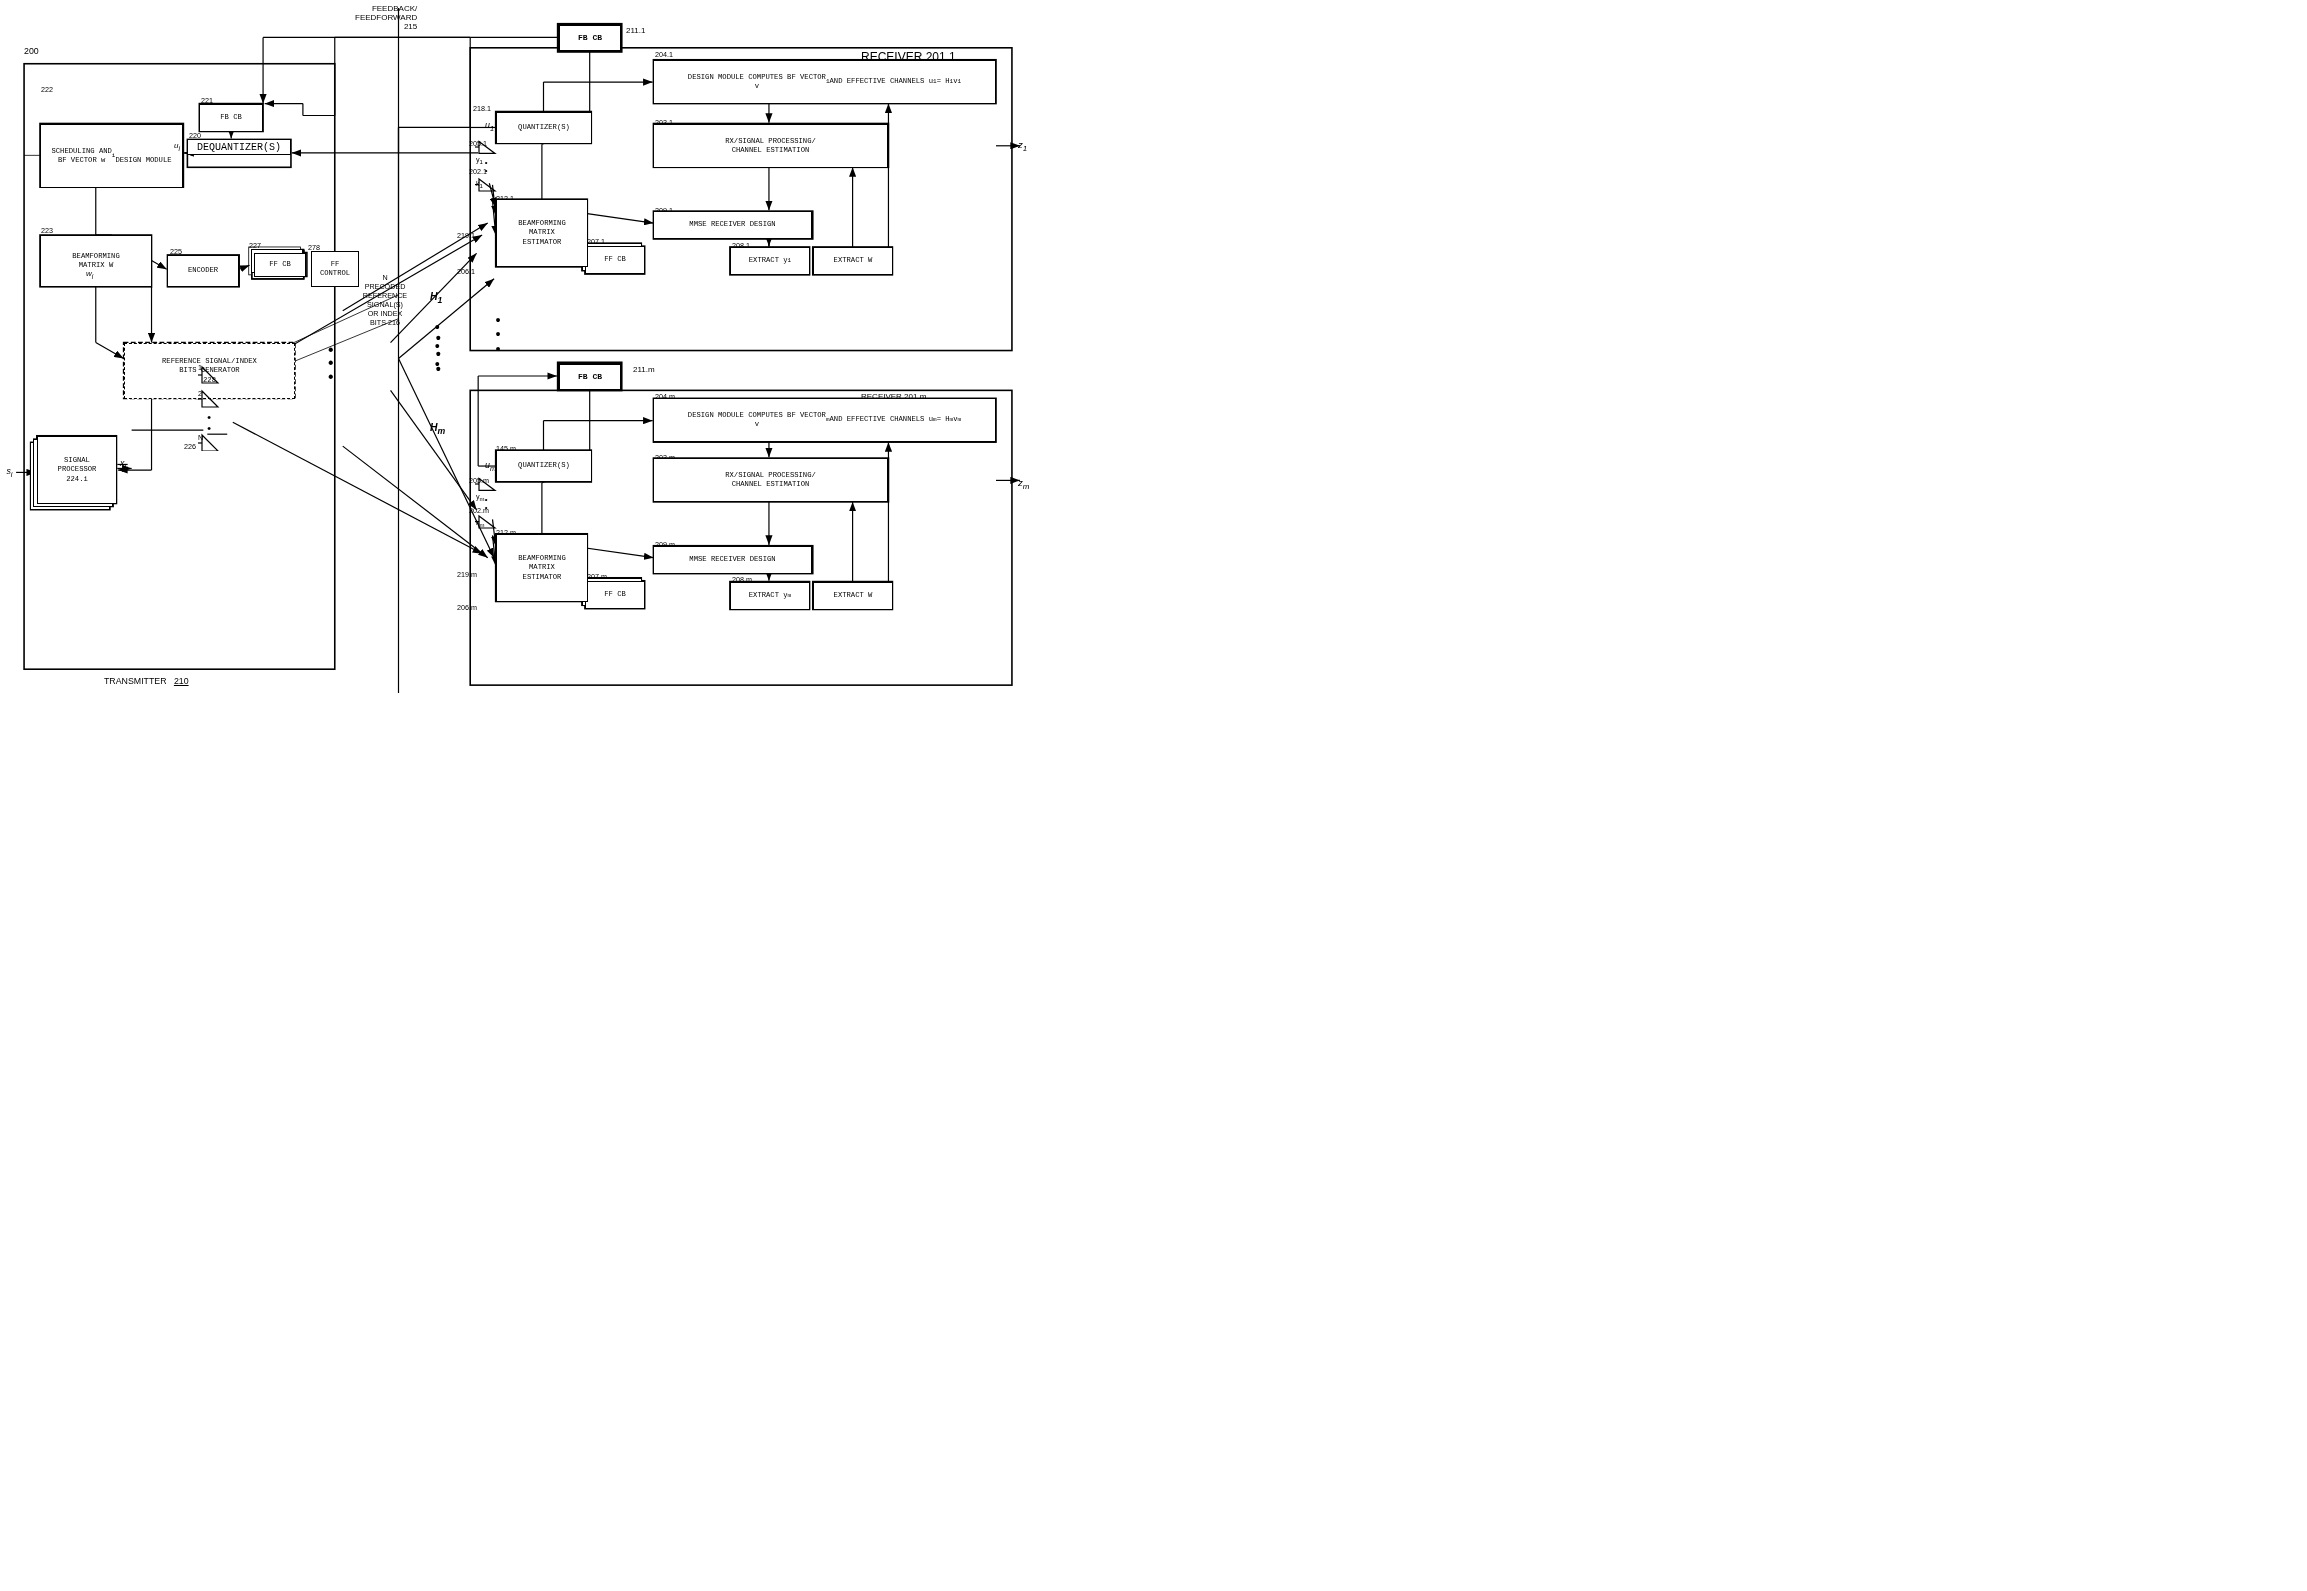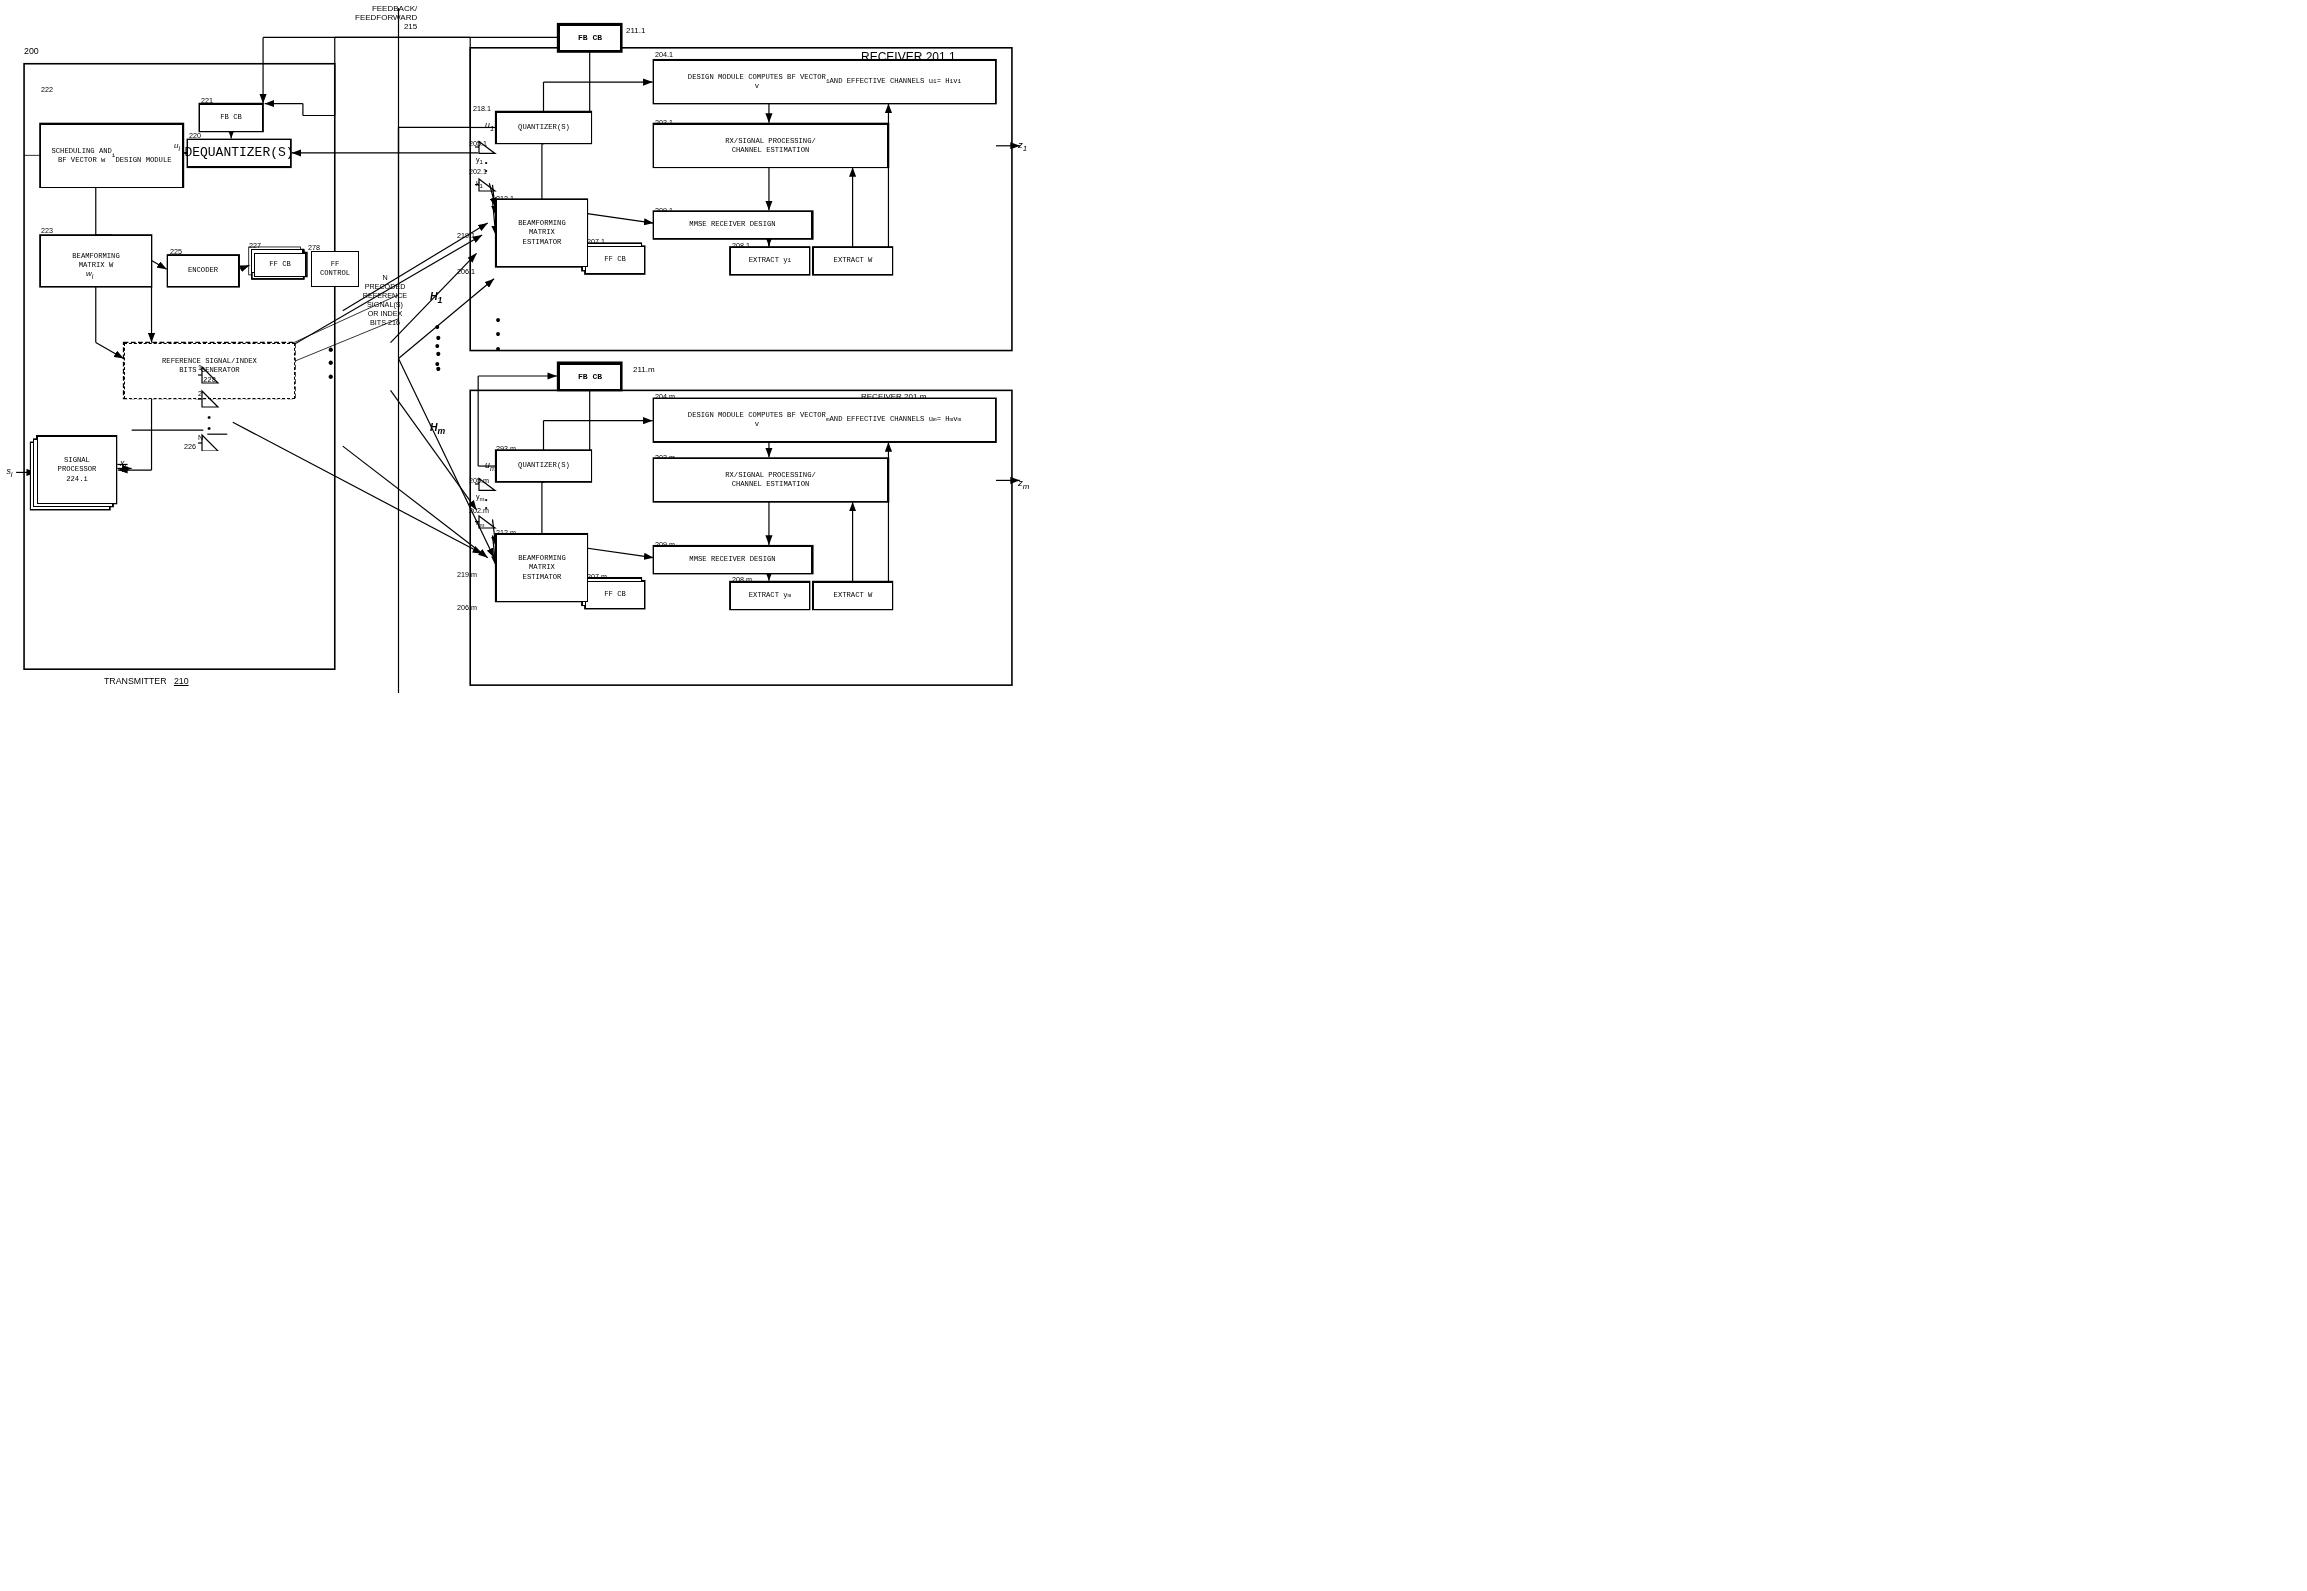--- a/index.html
+++ b/index.html
@@ -316,21 +316,21 @@
 
   <div class="box" style="left:558px; top:363px; width:64px; height:28px; font-weight:bold; border-width:2px;">FB CB</div>
   <div class="label" style="left:626px; top:365px; font-size:8px;padding-left:7px;">211.m</div>
 
   <div class="label" style="left:41px; top:85px; font-size:7.2px;">222</div>
   <div class="box" style="left:40px; top:124px; width:143px; height:64px; font-size:7.2px;">SCHEDULING AND<br>BF VECTOR w<sub>i</sub><br>DESIGN MODULE</div>
 
   <div class="label" style="left:201px; top:96px; font-size:7.2px;">221</div>
   <div class="box" style="left:199px; top:104px; width:64px; height:28px; font-size:7.2px;">FB CB</div>
 
-  <div class="box" style="left:187px; top:139px; width:104px; height:28px; font-size:13px;">DEQUANTIZER(S)</div>
+  <div class="box" style="left:187px; top:139px; width:104px; height:16px; font-size:10px;">DEQUANTIZER(S)</div>
   <div class="label" style="left:189px; top:131px; font-size:7.2px;">220</div>
 
   <div class="label label-italic" style="left:174px; top:141px; font-size:8px;">u<sub>i</sub></div>
 
   <div class="label" style="left:41px; top:226px; font-size:7.2px;">223</div>
   <div class="box" style="left:40px; top:235px; width:112px; height:52px; font-size:7.2px;">BEAMFORMING<br>MATRIX W</div>
 
   <div class="label" style="left:170px; top:247px; font-size:7.2px;">225</div>
   <div class="box" style="left:167px; top:255px; width:72px; height:32px; font-size:7.2px;">ENCODER</div>
 
@@ -420,21 +420,21 @@
   <div class="label" style="left:457px; top:231px; font-size:7.2px;">219.1</div>
 
   <div class="label" style="left:457px; top:267px; font-size:7.2px;">206.1</div>
 
   <div class="label label-italic" style="left:1018px; top:139px; font-size:9.6px;">z<sub>1</sub></div>
 
   <div class="label" style="left:655px; top:392px; font-size:7.2px;">204.m</div>
 
   <div class="box" style="left:653px; top:398px; width:343px; height:44px; font-size:7.2px;">DESIGN MODULE COMPUTES BF VECTOR<br>v<sub>m</sub> AND EFFECTIVE CHANNELS u<sub>m</sub> = H<sub>m</sub>v<sub>m</sub></div>
 
-  <div class="label" style="left:496px; top:444px; font-size:7.2px;">293.m</div>
+  <div class="label" style="left:496px; top:444px; font-size:7.2px;">145.m</div>
   <div class="box" style="left:496px; top:450px; width:96px; height:32px; font-size:7.2px;">QUANTIZER(S)</div>
 
   <div class="label label-italic" style="left:485px; top:460px; font-size:8.8px;">u<sub>m</sub></div>
 
   <div class="label" style="left:655px; top:453px; font-size:7.2px;">203.m</div>
   <div class="box" style="left:653px; top:458px; width:235px; height:44px; font-size:7.2px;">RX/SIGNAL PROCESSING/<br>CHANNEL ESTIMATION</div>
 
   <div class="label" style="left:655px; top:540px; font-size:7.2px;">209.m</div>
   <div class="box" style="left:653px; top:546px; width:159px; height:28px; font-size:7.2px;">MMSE RECEIVER DESIGN</div>
 

